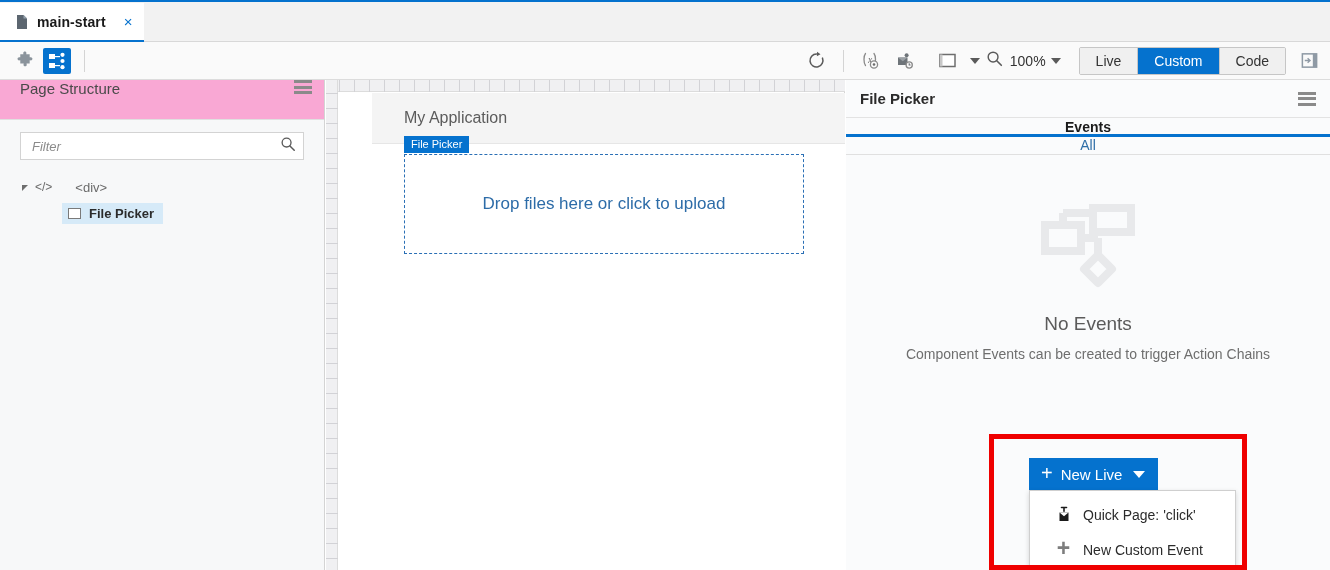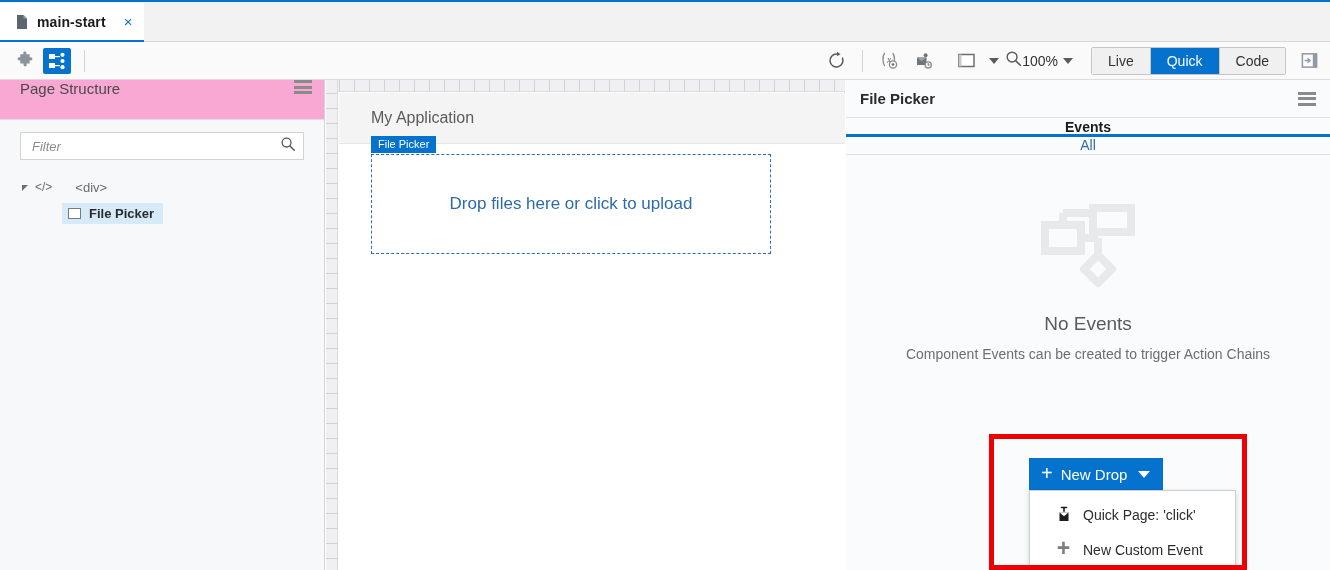--- a/index.html
+++ b/index.html
@@ -99,21 +99,21 @@
     border-top: 6px solid #5a5a5a;
     margin-left: 5px;
     cursor: pointer;
   }
   .zoom-group {
     display: flex; align-items: center;
     margin-left: 6px; margin-right: 14px;
     cursor: pointer;
   }
   .zoom-label {
-    font-size: 14px; color: #333; 
+    font-size: 14px; color: #333; margin-left: 7px;
   }
   .viewport-group { display: flex; align-items: center; margin-left: 10px; }
   .seg {
     display: flex;
     border: 1px solid #c6c6c6;
     border-radius: 2px;
     overflow: hidden;
     margin-left: 4px;
     margin-right: 6px;
   }
@@ -241,20 +241,21 @@
     background: #d2d2d6;
   }
   .ruler-v .tick {
     position: absolute; left: 0; height: 1px; width: 12px;
     background: #d2d2d6;
   }
   .app-surface {
     position: absolute; left: 13px; top: 13px;
     width: 506px; height: 477px;
     background: #ffffff;
+    padding-left: 33px;
   }
   .app-header {
     height: 51px;
     background: #f4f4f4;
     border-bottom: 1px solid #e6e6e6;
     display: flex; align-items: center;
     padding-left: 32px;
   }
   .app-title {
     font-size: 16px;
@@ -496,21 +497,21 @@
           <svg width="17" height="17" viewBox="0 0 18 18">
             <circle cx="7.5" cy="7.5" r="5.2" fill="none" stroke="#5a5a5a" stroke-width="1.5"></circle>
             <path d="M11.4 11.4 L16.2 16.2" stroke="#5a5a5a" stroke-width="1.7" stroke-linecap="round"></path>
           </svg>
         </span>
         <span class="zoom-label">100%</span>
         <span class="caret"></span>
       </div>
       <div class="seg">
         <div class="seg-item">Live</div>
-        <div class="seg-item active">Quick</div>
+        <div class="seg-item active">Custom</div>
         <div class="seg-item">Code</div>
       </div>
       <div class="tb-icon-btn">
         <svg width="19" height="19" viewBox="0 0 20 20">
           <rect x="2.5" y="3" width="15" height="14" fill="none" stroke="#8f9aa5" stroke-width="1.6"></rect>
           <rect x="13.5" y="3" width="4" height="14" fill="#8f9aa5"></rect>
           <path d="M5 10 h5 M8 7.6 L10.6 10 L8 12.4" stroke="#8f9aa5" stroke-width="1.4" fill="none"></path>
         </svg>
       </div>
     </div>
@@ -667,21 +668,21 @@
           </g>
         </svg>
       </div>
       <div class="empty-title">No Events</div>
       <div class="empty-sub">Component Events can be created to trigger Action Chains</div>
     </div>
   </div>
 
   <div class="new-event-btn">
     <span class="plus-glyph">+</span>
-    <span>New Drop</span>
+    <span>New Live</span>
     <span class="btn-caret"></span>
   </div>
 
   <div class="dropdown">
     <div class="dd-item">
       <span class="dd-icon">
         <svg width="16" height="17" viewBox="0 0 16 17">
           <path d="M3.5 6.5 h9 v8.5 h-9 z" fill="#1b1b1b"></path>
           <path d="M3.5 6.5 L8 10.3 L12.5 6.5 Z" fill="#ffffff"></path>
           <path d="M5.5 1.5 h5" stroke="#1b1b1b" stroke-width="1.6" stroke-linecap="round"></path>

